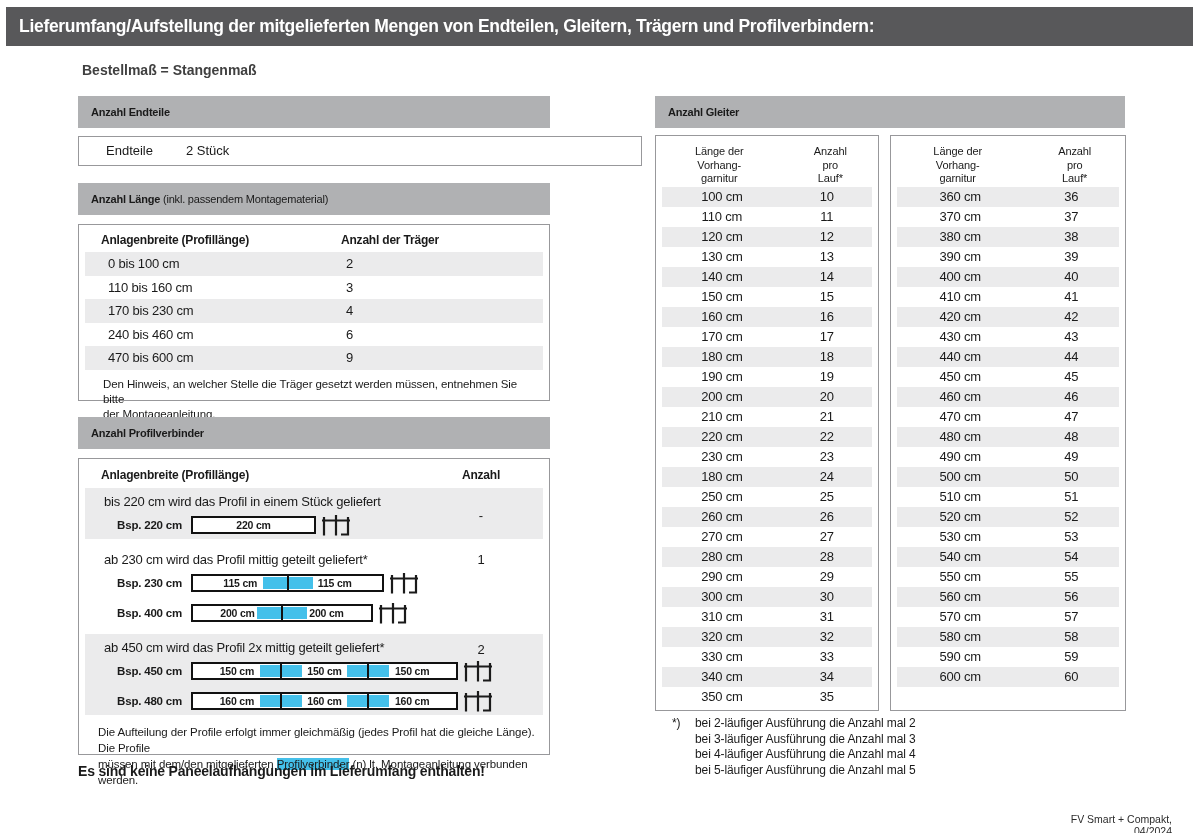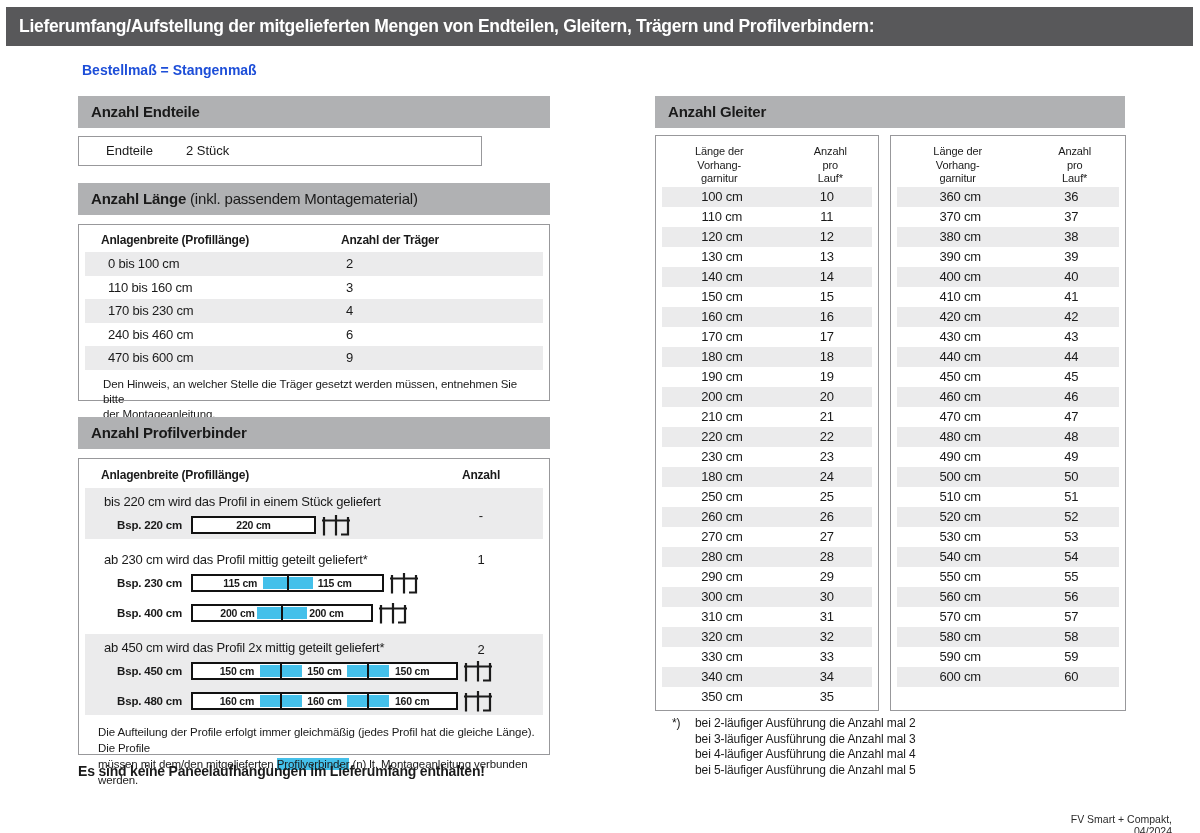--- a/index.html
+++ b/index.html
@@ -2,24 +2,24 @@
 <html><head>
 <meta charset="utf-8">
 <style>
   *{margin:0;padding:0;box-sizing:border-box}
   html,body{width:1200px;height:833px}
   body{font-family:"Liberation Sans",sans-serif;background:#fff;color:#1a1a1a;position:relative;overflow:hidden}
   .page{position:absolute;inset:0}
 
   .title-bar{position:absolute;left:6px;top:7px;width:1187px;height:39px;background:#58585a;color:#fff;
     font-weight:bold;font-size:17.5px;line-height:39px;padding-left:13px;letter-spacing:-0.3px;white-space:nowrap}
-  .subtitle{position:absolute;left:82px;top:62px;color:#1d4ed8;font-weight:bold;font-size:14px}
+  .subtitle{position:absolute;left:82px;top:62px;color:#404040;font-weight:bold;font-size:14px}
 
   .secbar{position:absolute;background:#b0b1b3;height:32px;line-height:32px;padding-left:13px;
-    font-size:15px;font-weight:bold;letter-spacing:-0.2px;white-space:nowrap}
+    font-size:11px;font-weight:bold;letter-spacing:-0.2px;white-space:nowrap}
   .secbar .light{font-weight:normal}
 
   .box{position:absolute;background:#fff;border:1.5px solid #98989b}
 
   
   .e-label{position:absolute;left:27px;line-height:27px;font-size:13px}
   .e-value{position:absolute;left:107px;line-height:27px;font-size:13px}
 
   
   .thead{position:relative;padding:8px 0 5px;font-size:12px;font-weight:bold;letter-spacing:-0.2px}
@@ -66,21 +66,21 @@
 </style>
 </head>
 <body>
 
 <div class="page">
 
   <div class="title-bar">Lieferumfang/Aufstellung der mitgelieferten Mengen von Endteilen, Gleitern, Trägern und Profilverbindern:</div>
   <div class="subtitle">Bestellmaß = Stangenmaß</div>
 
   <div class="secbar" style="left:78px;top:96px;width:472px">Anzahl Endteile</div>
-  <div class="box" style="left:78px;top:136px;width:404px;height:30px">
+  <div class="box" style="left:78px;top:136px;width:564px;height:30px">
     <span class="e-label">Endteile</span>
     <span class="e-value">2 Stück</span>
   </div>
 
   <div class="secbar" style="left:78px;top:183px;width:472px">
     <span>Anzahl Länge</span><span class="light"> (inkl. passendem Montagematerial)</span>
   </div>
   <div class="box" style="left:78px;top:224px;width:472px;height:177px">
     <div class="thead">
       <span class="th1">Anlagenbreite (Profillänge)</span>

